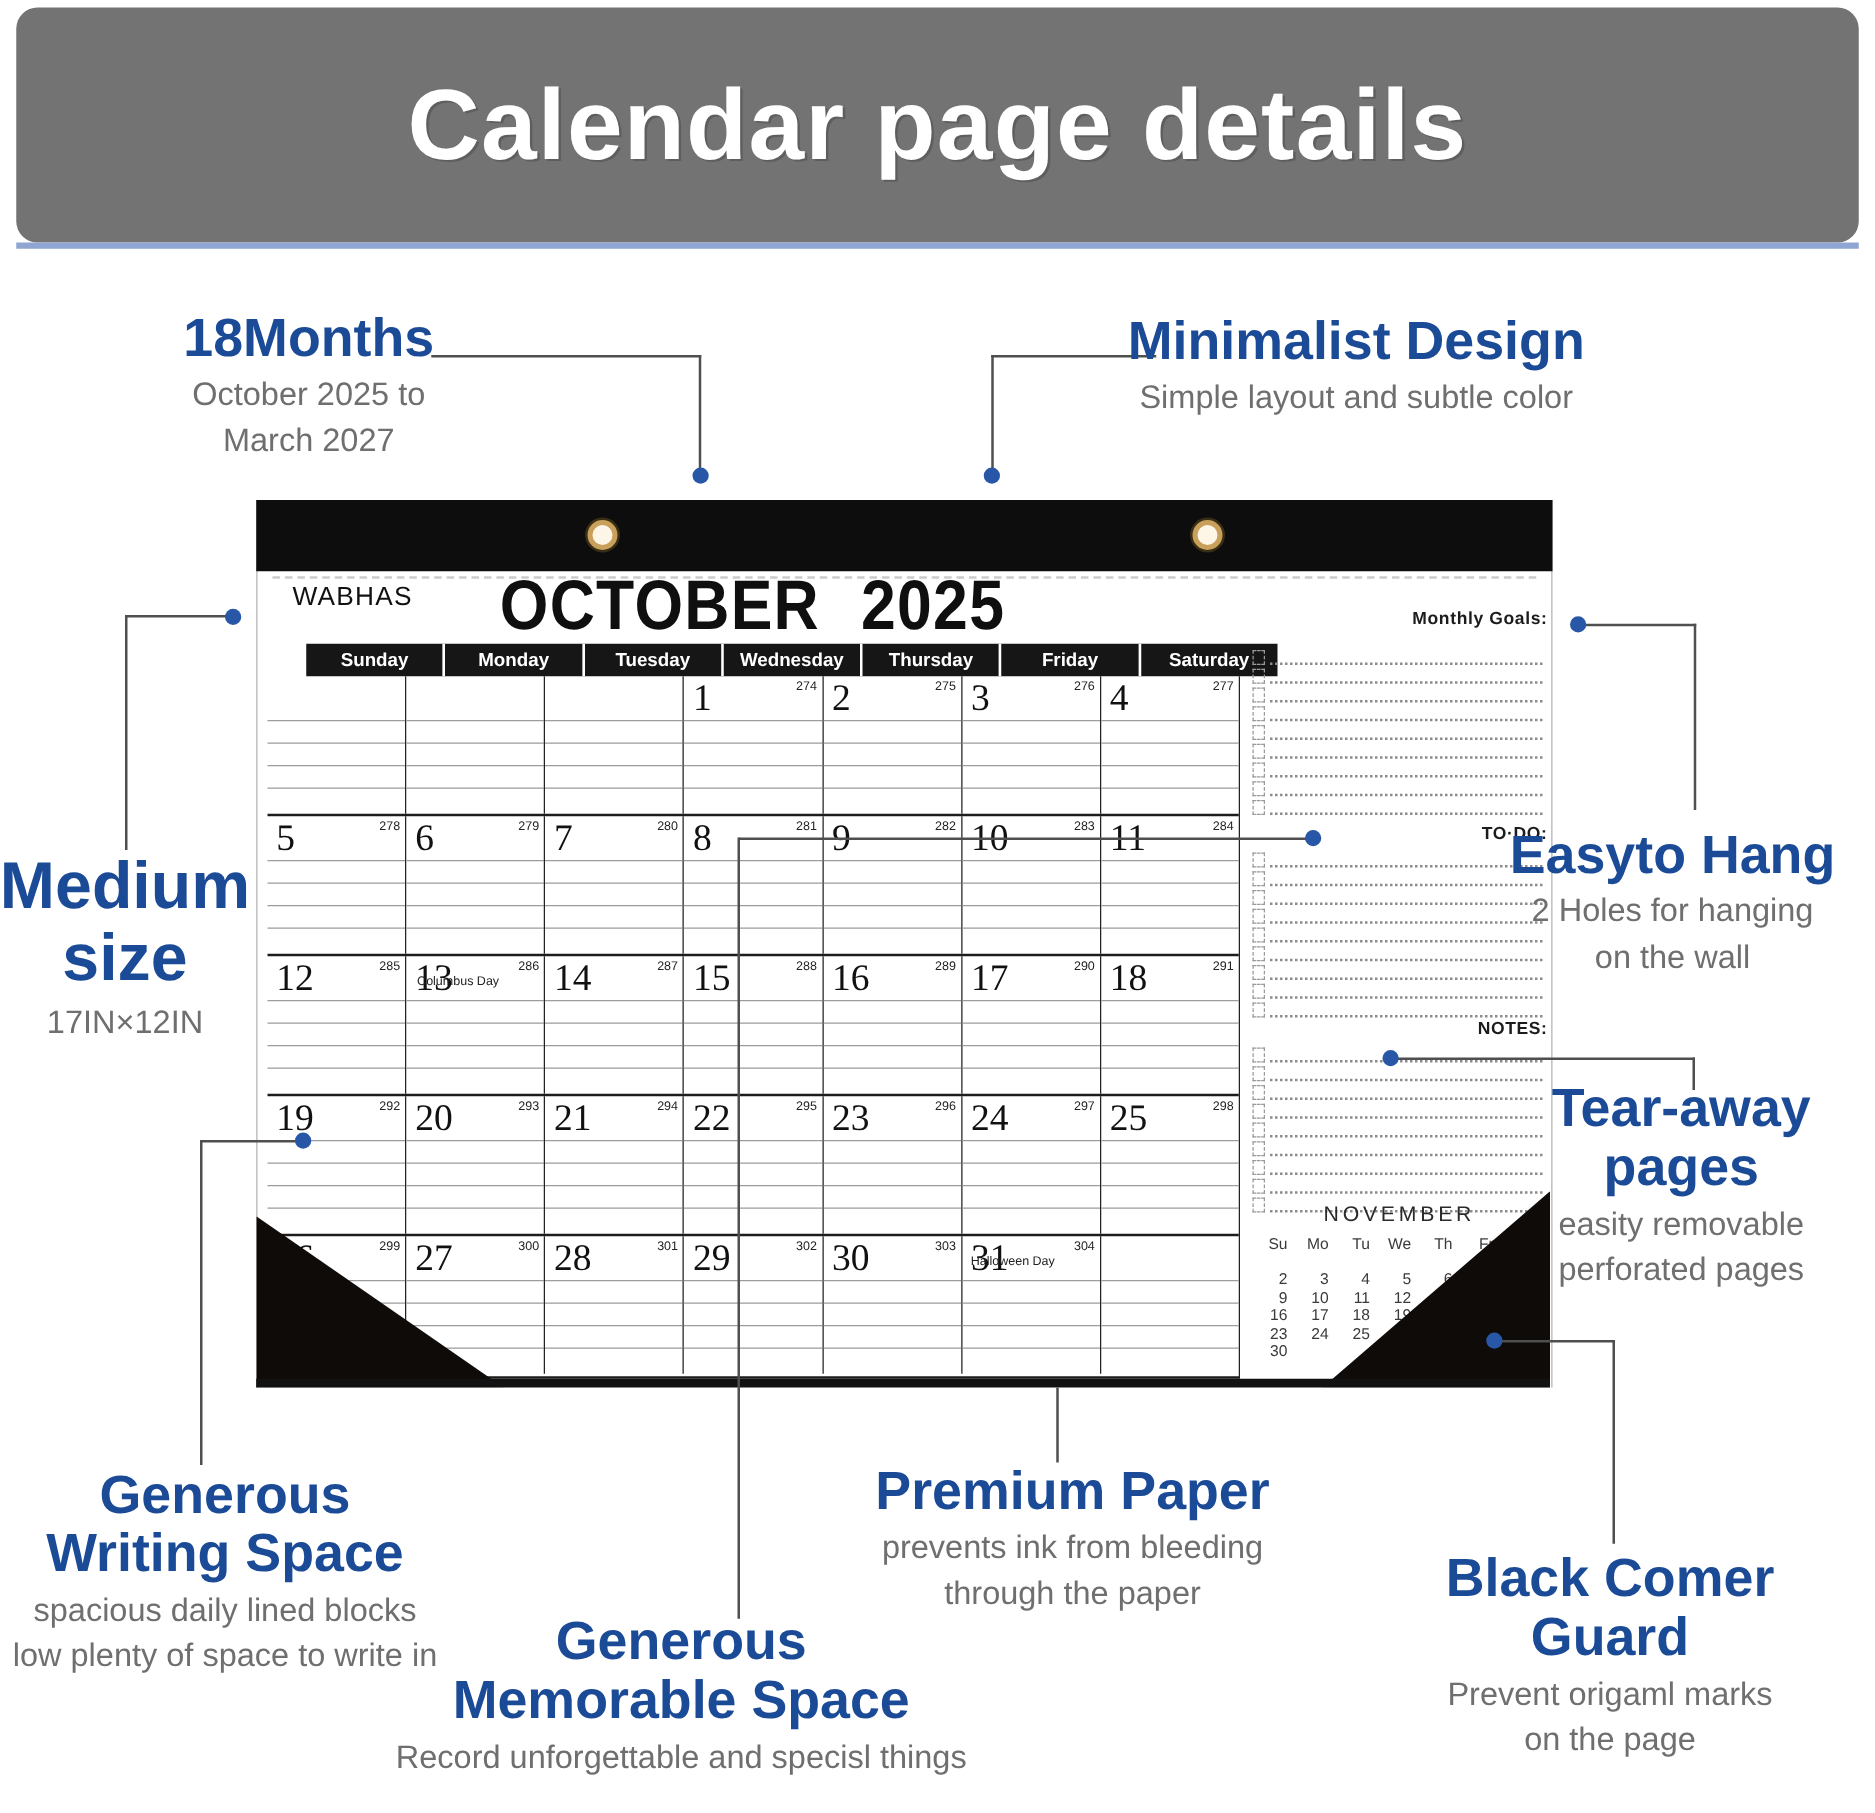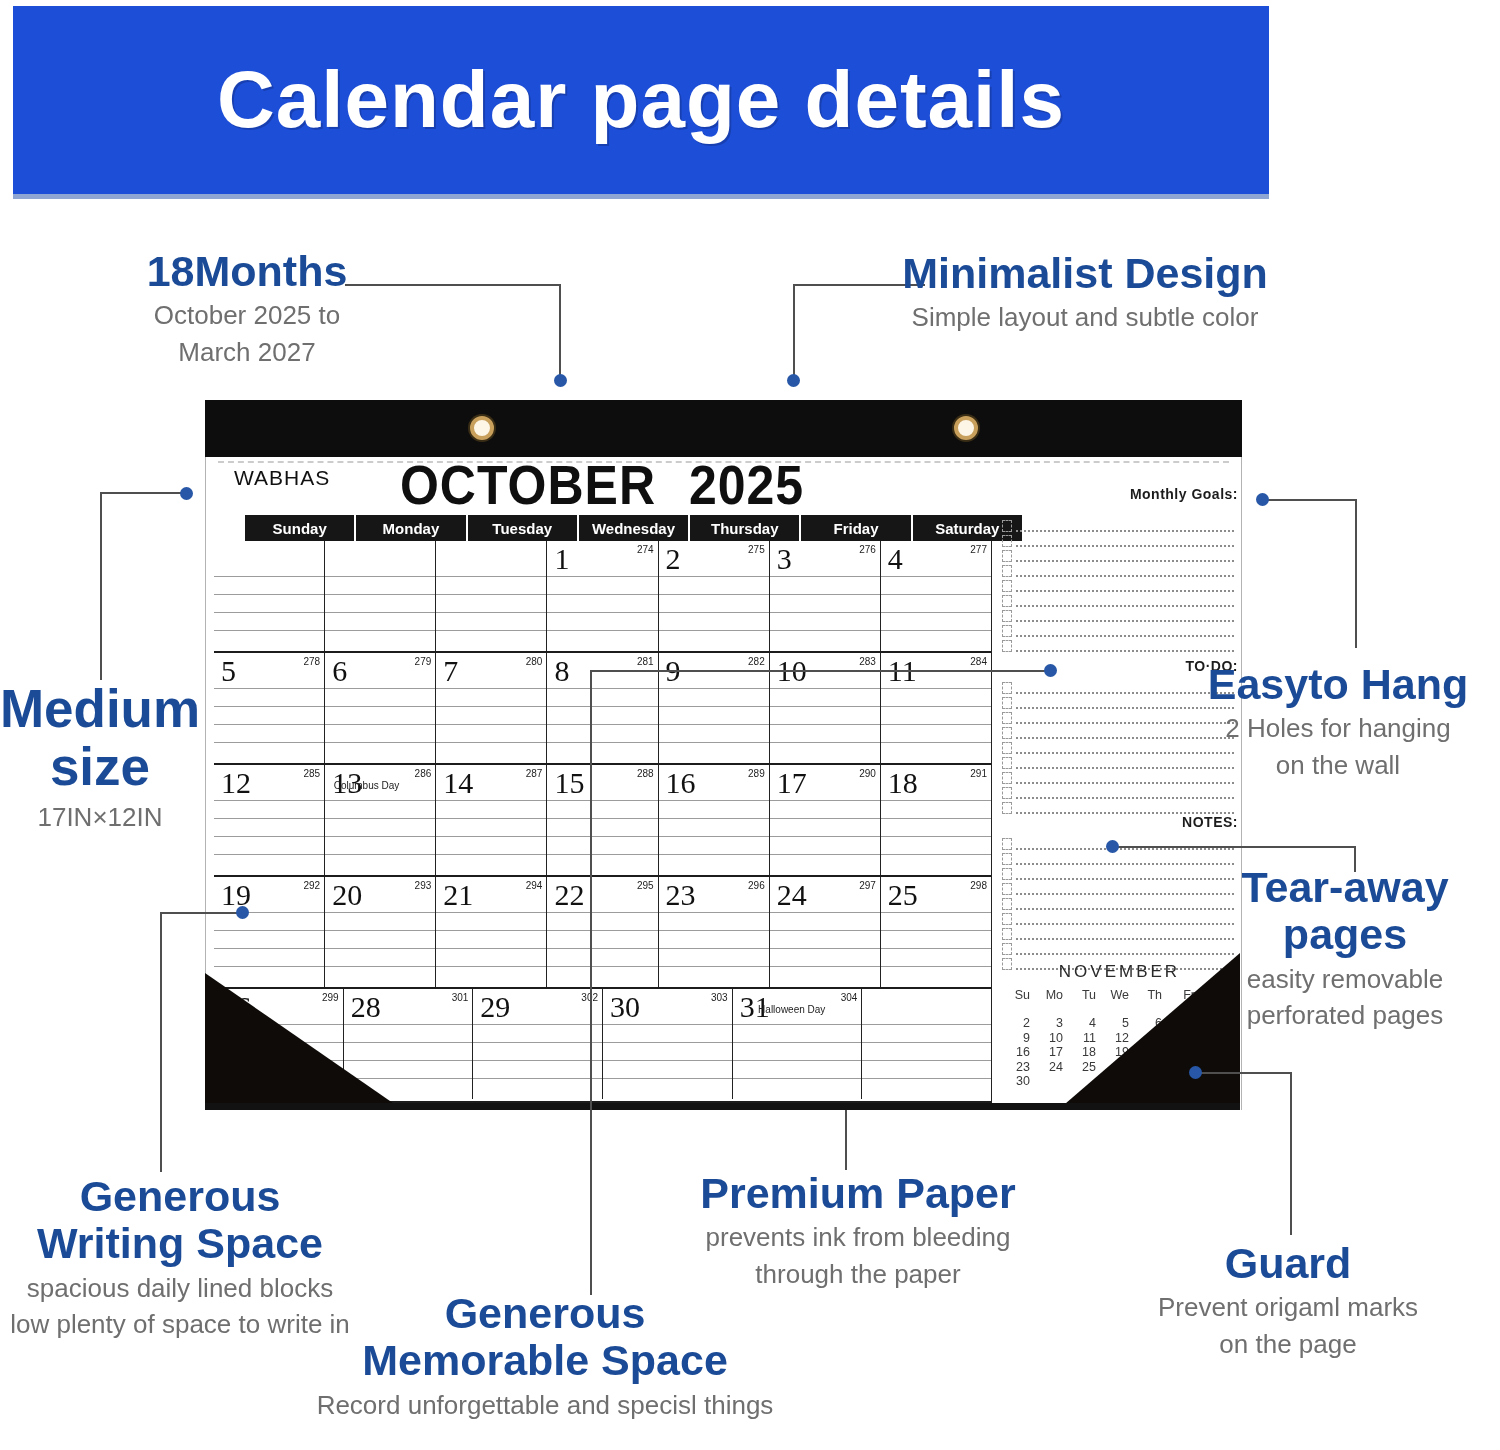--- a/index.html
+++ b/index.html
@@ -1,21 +1,21 @@
 <!DOCTYPE html>
 <html><head>
 <meta charset="utf-8">
 <style>
   html,body{margin:0;padding:0;}
   body{width:1500px;height:1450px;position:relative;background:#ffffff;
        font-family:"Liberation Sans", sans-serif;overflow:hidden;}
 
   
-  .banner{position:absolute;left:13px;top:6px;width:1256px;height:188px;
-          background:#1d4ed8;display:flex;align-items:center;justify-content:center;}
+  .banner{position:absolute;left:13px;top:6px;width:1474px;height:188px;
+          background:#737373;display:flex;align-items:center;justify-content:center;border-radius:17px;}
   .banner:after{content:"";position:absolute;left:0;bottom:-5px;width:100%;height:5px;background:#8fa6d2;}
   .banner-title{color:#fff;font-size:80px;font-weight:bold;letter-spacing:1px;
                 text-shadow:2px 2px 0 rgba(0,0,0,0.18);}
 
   
   .co{position:absolute;text-align:center;transform:translateX(-50%);width:max-content;z-index:60;}
   .co .t{color:#1b4b97;font-weight:bold;font-size:43px;line-height:1.1;}
   .co .s{color:#6f6f6f;font-size:26px;line-height:1.22;margin-top:5px;}
   .co.big .t{font-size:53px;}
   #co-months{left:247px;top:248px;}
@@ -130,20 +130,21 @@
     <div class="t">Premium Paper</div>
     <div class="s">prevents ink from bleeding</div>
     <div class="s">through the paper</div>
   </div>
 <div class="co" id="co-memorable">
     <div class="t">Generous</div>
     <div class="t">Memorable Space</div>
     <div class="s">Record unforgettable and specisl things</div>
   </div>
 <div class="co" id="co-corner">
+    <div class="t">Black Comer</div>
     <div class="t">Guard</div>
     <div class="s">Prevent origaml marks</div>
     <div class="s">on the page</div>
   </div>
 
 <div class="line h" style="left:345px;top:284px;width:216px;"></div>
 <div class="line v" style="left:559px;top:284px;height:92px;"></div>
 <div class="dot" style="left:554px;top:374px;"></div>
 
 <div class="line h" style="left:793px;top:284px;width:132px;"></div>
@@ -427,20 +428,28 @@
         </div>
       </div>
       <div class="wrow">
         <div class="wcell">
           <div class="rule" style="top: 35px;"></div>
           <div class="rule" style="top: 53px;"></div>
           <div class="rule" style="top: 71px;"></div>
           <div class="rule" style="top: 89px;"></div>
           <span class="dnum">26</span>
           <span class="doy">299</span>
+        </div>
+        <div class="wcell">
+          <div class="rule" style="top: 35px;"></div>
+          <div class="rule" style="top: 53px;"></div>
+          <div class="rule" style="top: 71px;"></div>
+          <div class="rule" style="top: 89px;"></div>
+          <span class="dnum">27</span>
+          <span class="doy">300</span>
         </div>
         <div class="wcell">
           <div class="rule" style="top: 35px;"></div>
           <div class="rule" style="top: 53px;"></div>
           <div class="rule" style="top: 71px;"></div>
           <div class="rule" style="top: 89px;"></div>
           <span class="dnum">28</span>
           <span class="doy">301</span>
         </div>
         <div class="wcell">

